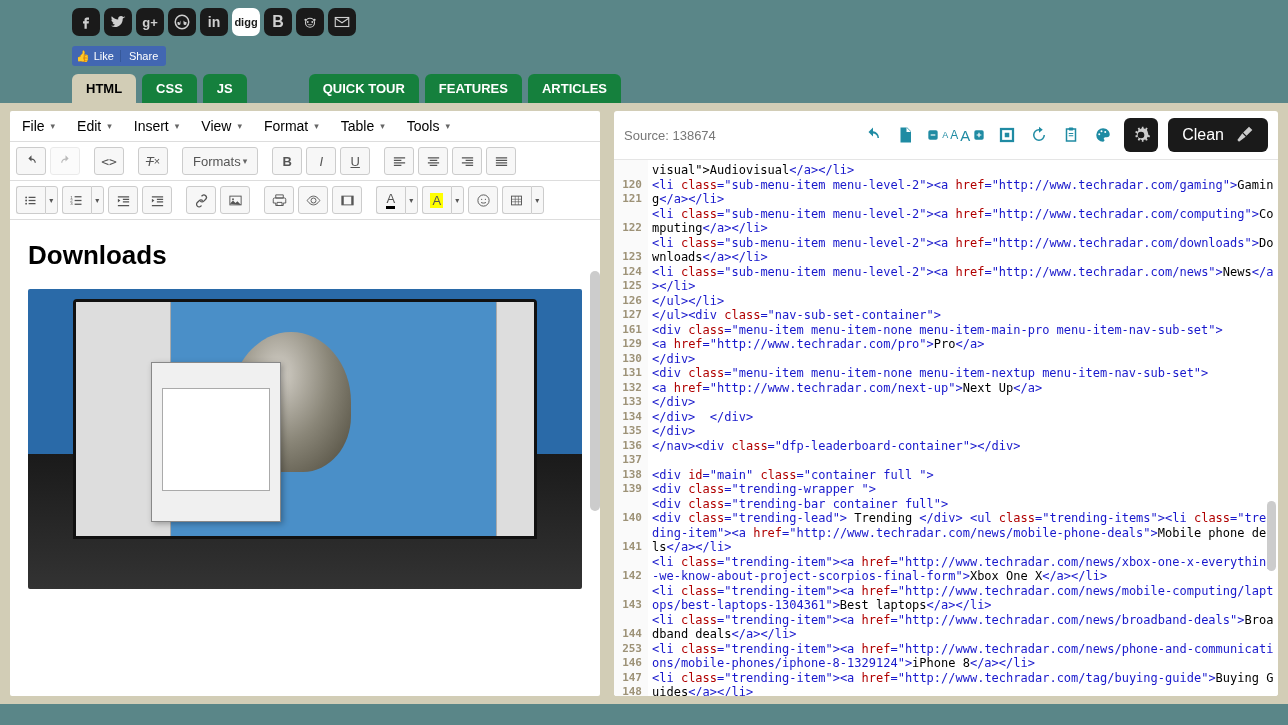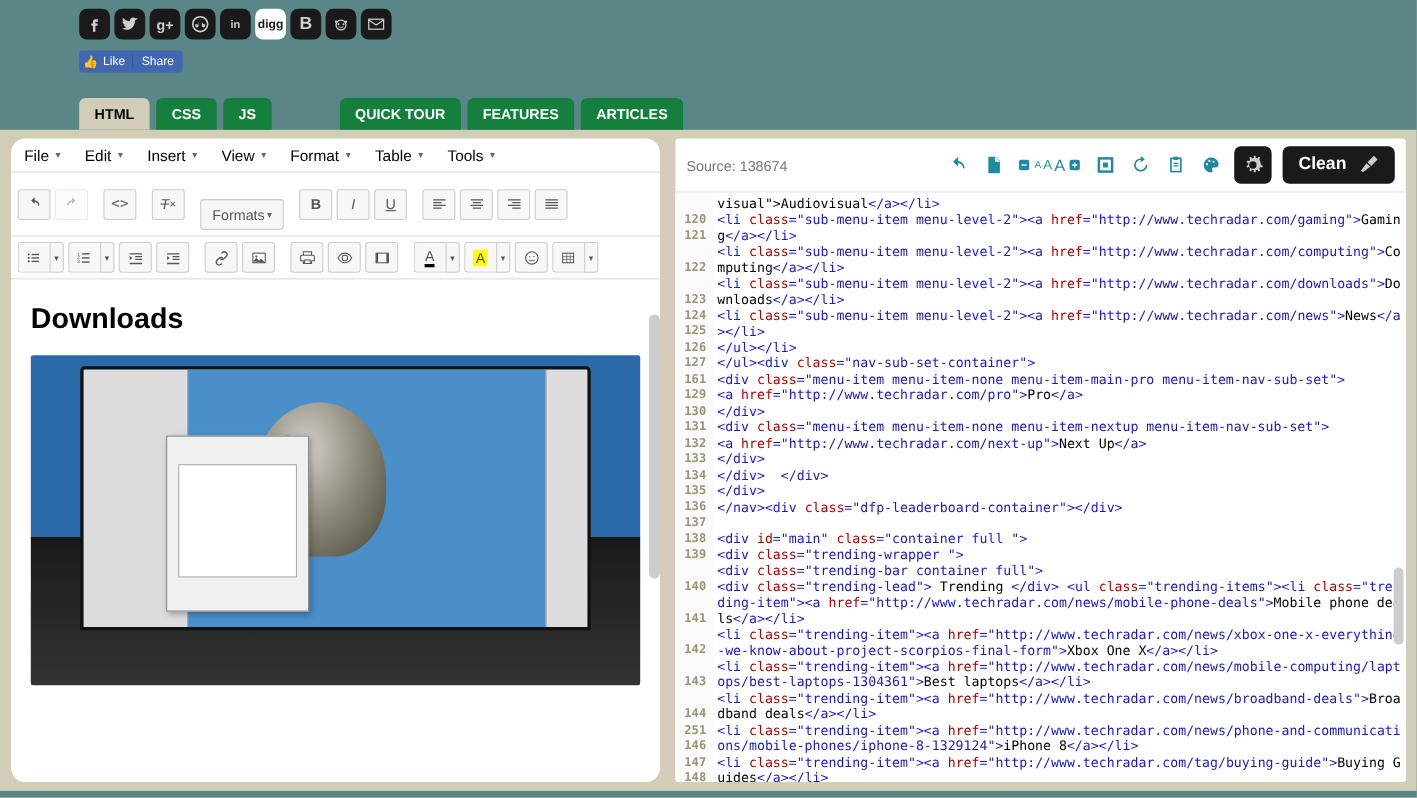--- a/index.html
+++ b/index.html
@@ -1,46 +1,46 @@
 <!DOCTYPE html>
 <html><head>
 <meta charset="utf-8">
 <style>
 * { box-sizing: border-box; margin: 0; padding: 0; }
 body { font-family: Arial, Helvetica, sans-serif; background: #5a8688; width: 1288px; height: 725px; overflow: hidden; }
 
 
 .top-area { padding: 8px 72px 0; }
 .social-row { display: flex; gap: 4px; }
-.social-icon { width: 28px; height: 28px; background: #1a1a1a; border-radius: 7px; display: flex; align-items: center; justify-content: center; color: #cfcfcf; font-size: 10px; font-weight: bold; cursor: pointer; }
+.social-icon { width: 28px; height: 28px; background: #1a1a1a; border-radius: 7px; display: flex; align-items: center; justify-content: center; color: #cfcfcf; font-size: 14px; font-weight: bold; cursor: pointer; }
 .social-icon svg { width: 18px; height: 18px; fill: #cfcfcf; }
 
 .fb-like { margin-top: 10px; display: inline-flex; background: #4267b2; color: #fff; font-size: 11px; border-radius: 3px; overflow: hidden; height: 20px; align-items: center; }
 .fb-like .thumb { padding: 0 4px; }
 .fb-like .lbl { padding: 0 6px 0 0; border-right: 1px solid #365899; }
 .fb-like .share { padding: 0 8px; }
 
 
-.tab-row { display: flex; gap: 6px; margin-top: 23px; padding: 0; align-items: center; }
+.tab-row { display: flex; gap: 6px; margin-top: 8px; padding: 0; align-items: center; }
 .tab { background: #15803d; color: #fff; padding: 7px 14px; border-radius: 6px 6px 0 0; font-size: 13px; font-weight: bold; cursor: pointer; }
 .tab.active { background: #d2cdb6; color: #000; }
 .tab-spacer { width: 50px; }
 
 
 .workspace { background: #d2cdb6; height: 601px; padding: 8px 10px; display: flex; gap: 14px; }
 
 
-.editor-panel { background: #fff; width: 590px; height: 100%; border-radius: 13px; display: flex; flex-direction: column; overflow: hidden; position: relative; }
+.editor-panel { background: #fff; width: 590px; height: 100%; border-radius: 2px; display: flex; flex-direction: column; overflow: hidden; position: relative; }
 .menubar { display: flex; gap: 22px; padding: 7px 12px; border-bottom: 1px solid #ddd; font-size: 14px; }
 .menubar .mitem { cursor: pointer; display: flex; align-items: center; gap: 4px; }
 .caret::after { content: "▾"; font-size: 9px; color: #666; margin-left: 2px; }
 
 .toolbar { padding: 5px 6px; border-bottom: 1px solid #ddd; display: flex; flex-wrap: wrap; gap: 4px; align-items: center; }
 .tbtn { width: 30px; height: 28px; border: 1px solid #ccc; background: #f7f7f7; border-radius: 3px; display: flex; align-items: center; justify-content: center; cursor: pointer; font-size: 13px; color: #555; }
-.tbtn.wide { width: auto; padding: 0 10px; margin-top: 19px; }
+.tbtn.wide { width: auto; padding: 0 10px; }
 .tbtn svg { width: 15px; height: 15px; fill: #555; }
 .tsplit { width: 42px; display: flex; }
 .tsplit .tbtn:first-child { border-radius: 3px 0 0 3px; border-right: none; }
 .tsplit .tbtn:last-child { width: 14px; border-radius: 0 3px 3px 0; font-size: 8px; }
 .tsep { width: 6px; }
 
 .editor-content { flex: 1; overflow-y: auto; padding: 20px 18px; }
 .editor-content h1 { font-size: 26px; font-weight: bold; margin-bottom: 18px; }
 .editor-content p { font-size: 17px; margin-bottom: 24px; }
 .article-image { width: 100%; height: 300px; background: linear-gradient(180deg, #2a6aa8 0%, #2a6aa8 55%, #1a1a1a 55%, #333 100%); position: relative; border-radius: 2px; overflow: hidden; }
@@ -60,21 +60,21 @@
 
 .source-panel { flex: 1; background: #fff; border-radius: 3px; display: flex; flex-direction: column; overflow: hidden; position: relative; }
 .source-header { display: flex; align-items: center; padding: 8px 10px; height: 48px; gap: 24px; }
 .source-label { color: #777; font-size: 13px; }
 .src-toolbar { display: flex; gap: 10px; margin-left: auto; align-items: center; }
 .src-tbtn { width: 22px; height: 22px; display: flex; align-items: center; justify-content: center; cursor: pointer; color: #1f8ba3; }
 .src-tbtn svg { width: 18px; height: 18px; fill: #1f8ba3; }
 .font-size-group { display: flex; align-items: center; gap: 2px; }
 .gear-btn { width: 34px; height: 34px; background: #1a1a1a; border-radius: 6px; display: flex; align-items: center; justify-content: center; cursor: pointer; }
 .gear-btn svg { width: 20px; height: 20px; fill: #ccc; }
-.clean-btn { height: 34px; background: #1a1a1a; color: #fff; border-radius: 6px; display: flex; align-items: center; padding: 0 14px; gap: 10px; font-size: 16px; font-weight: bold; cursor: pointer; }
+.clean-btn { height: 34px; background: #1a1a1a; color: #fff; border-radius: 6px; display: flex; align-items: center; padding: 0 14px; gap: 10px; font-size: 16px; font-weight: normal; cursor: pointer; }
 .clean-btn svg { width: 20px; height: 20px; fill: #ccc; }
 
 .code-area { flex: 1; overflow: hidden; font-family: Menlo, Consolas, monospace; font-size: 12px; line-height: 14.5px; display: flex; background: #fff; border-top: 1px solid #e5e5e5; }
 .gutter { width: 34px; background: #fafafa; text-align: right; padding: 3px 6px 3px 0; color: #9d9277; font-size: 11px; user-select: none; }
 .gutter div { height: 14.5px; font-weight: bold; }
 .code-lines { flex: 1; padding: 3px 4px; white-space: pre-wrap; word-break: break-all; }
 .code-lines .line { min-height: 14.5px; }
 .t { color: #1818cc; } 
 .a { color: #b00000; } 
 .s { color: #1818cc; } 
@@ -431,21 +431,21 @@
           <div>&nbsp;</div>
           <div>140</div>
           <div>&nbsp;</div>
           <div>141</div>
           <div>&nbsp;</div>
           <div>142</div>
           <div>&nbsp;</div>
           <div>143</div>
           <div>&nbsp;</div>
           <div>144</div>
-          <div>251</div>
+          <div>253</div>
           <div>146</div>
           <div>147</div>
           <div>148</div>
         </div>
       <div class="code-lines" id="codelines"><div class="line"><span class="tx">visual"&gt;Audiovisual</span><span class="t">&lt;/a&gt;</span><span class="t">&lt;/li&gt;</span></div><div class="line"><span class="t">&lt;li <span class="a">class</span>=<span class="s">"sub-menu-item menu-level-2"</span>&gt;</span><span class="t">&lt;a <span class="a">href</span>=<span class="s">"http://www.techradar.com/gaming"</span>&gt;</span><span class="tx">Gaming</span><span class="t">&lt;/a&gt;</span><span class="t">&lt;/li&gt;</span></div><div class="line"><span class="t">&lt;li <span class="a">class</span>=<span class="s">"sub-menu-item menu-level-2"</span>&gt;</span><span class="t">&lt;a <span class="a">href</span>=<span class="s">"http://www.techradar.com/computing"</span>&gt;</span><span class="tx">Computing</span><span class="t">&lt;/a&gt;</span><span class="t">&lt;/li&gt;</span></div><div class="line"><span class="t">&lt;li <span class="a">class</span>=<span class="s">"sub-menu-item menu-level-2"</span>&gt;</span><span class="t">&lt;a <span class="a">href</span>=<span class="s">"http://www.techradar.com/downloads"</span>&gt;</span><span class="tx">Downloads</span><span class="t">&lt;/a&gt;</span><span class="t">&lt;/li&gt;</span></div><div class="line"><span class="t">&lt;li <span class="a">class</span>=<span class="s">"sub-menu-item menu-level-2"</span>&gt;</span><span class="t">&lt;a <span class="a">href</span>=<span class="s">"http://www.techradar.com/news"</span>&gt;</span><span class="tx">News</span><span class="t">&lt;/a&gt;</span><span class="t">&lt;/li&gt;</span></div><div class="line"><span class="t">&lt;/ul&gt;</span><span class="t">&lt;/li&gt;</span></div><div class="line"><span class="t">&lt;/ul&gt;</span><span class="t">&lt;div <span class="a">class</span>=<span class="s">"nav-sub-set-container"</span>&gt;</span></div><div class="line"><span class="t">&lt;div <span class="a">class</span>=<span class="s">"menu-item menu-item-none menu-item-main-pro menu-item-nav-sub-set"</span>&gt;</span></div><div class="line"><span class="t">&lt;a <span class="a">href</span>=<span class="s">"http://www.techradar.com/pro"</span>&gt;</span><span class="tx">Pro</span><span class="t">&lt;/a&gt;</span></div><div class="line"><span class="t">&lt;/div&gt;</span></div><div class="line"><span class="t">&lt;div <span class="a">class</span>=<span class="s">"menu-item menu-item-none menu-item-nextup menu-item-nav-sub-set"</span>&gt;</span></div><div class="line"><span class="t">&lt;a <span class="a">href</span>=<span class="s">"http://www.techradar.com/next-up"</span>&gt;</span><span class="tx">Next Up</span><span class="t">&lt;/a&gt;</span></div><div class="line"><span class="t">&lt;/div&gt;</span></div><div class="line"><span class="t">&lt;/div&gt;</span><span class="tx">  </span><span class="t">&lt;/div&gt;</span></div><div class="line"><span class="t">&lt;/div&gt;</span></div><div class="line"><span class="t">&lt;/nav&gt;</span><span class="t">&lt;div <span class="a">class</span>=<span class="s">"dfp-leaderboard-container"</span>&gt;</span><span class="t">&lt;/div&gt;</span></div><div class="line">&nbsp;</div><div class="line"><span class="t">&lt;div <span class="a">id</span>=<span class="s">"main"</span> <span class="a">class</span>=<span class="s">"container full "</span>&gt;</span></div><div class="line"><span class="t">&lt;div <span class="a">class</span>=<span class="s">"trending-wrapper "</span>&gt;</span></div><div class="line"><span class="t">&lt;div <span class="a">class</span>=<span class="s">"trending-bar container full"</span>&gt;</span></div><div class="line"><span class="t">&lt;div <span class="a">class</span>=<span class="s">"trending-lead"</span>&gt;</span><span class="tx"> Trending </span><span class="t">&lt;/div&gt;</span><span class="tx"> </span><span class="t">&lt;ul <span class="a">class</span>=<span class="s">"trending-items"</span>&gt;</span><span class="t">&lt;li <span class="a">class</span>=<span class="s">"trending-item"</span>&gt;</span><span class="t">&lt;a <span class="a">href</span>=<span class="s">"http://www.techradar.com/news/mobile-phone-deals"</span>&gt;</span><span class="tx">Mobile phone deals</span><span class="t">&lt;/a&gt;</span><span class="t">&lt;/li&gt;</span></div><div class="line"><span class="t">&lt;li <span class="a">class</span>=<span class="s">"trending-item"</span>&gt;</span><span class="t">&lt;a <span class="a">href</span>=<span class="s">"http://www.techradar.com/news/xbox-one-x-everything-we-know-about-project-scorpios-final-form"</span>&gt;</span><span class="tx">Xbox One X</span><span class="t">&lt;/a&gt;</span><span class="t">&lt;/li&gt;</span></div><div class="line"><span class="t">&lt;li <span class="a">class</span>=<span class="s">"trending-item"</span>&gt;</span><span class="t">&lt;a <span class="a">href</span>=<span class="s">"http://www.techradar.com/news/mobile-computing/laptops/best-laptops-1304361"</span>&gt;</span><span class="tx">Best laptops</span><span class="t">&lt;/a&gt;</span><span class="t">&lt;/li&gt;</span></div><div class="line"><span class="t">&lt;li <span class="a">class</span>=<span class="s">"trending-item"</span>&gt;</span><span class="t">&lt;a <span class="a">href</span>=<span class="s">"http://www.techradar.com/news/broadband-deals"</span>&gt;</span><span class="tx">Broadband deals</span><span class="t">&lt;/a&gt;</span><span class="t">&lt;/li&gt;</span></div><div class="line"><span class="t">&lt;li <span class="a">class</span>=<span class="s">"trending-item"</span>&gt;</span><span class="t">&lt;a <span class="a">href</span>=<span class="s">"http://www.techradar.com/news/phone-and-communications/mobile-phones/iphone-8-1329124"</span>&gt;</span><span class="tx">iPhone 8</span><span class="t">&lt;/a&gt;</span><span class="t">&lt;/li&gt;</span></div><div class="line"><span class="t">&lt;li <span class="a">class</span>=<span class="s">"trending-item"</span>&gt;</span><span class="t">&lt;a <span class="a">href</span>=<span class="s">"http://www.techradar.com/tag/buying-guide"</span>&gt;</span><span class="tx">Buying Guides</span><span class="t">&lt;/a&gt;</span><span class="t">&lt;/li&gt;</span></div></div>
     </div>
     <div class="src-scroll"></div>
   </div>
 
 </div>

